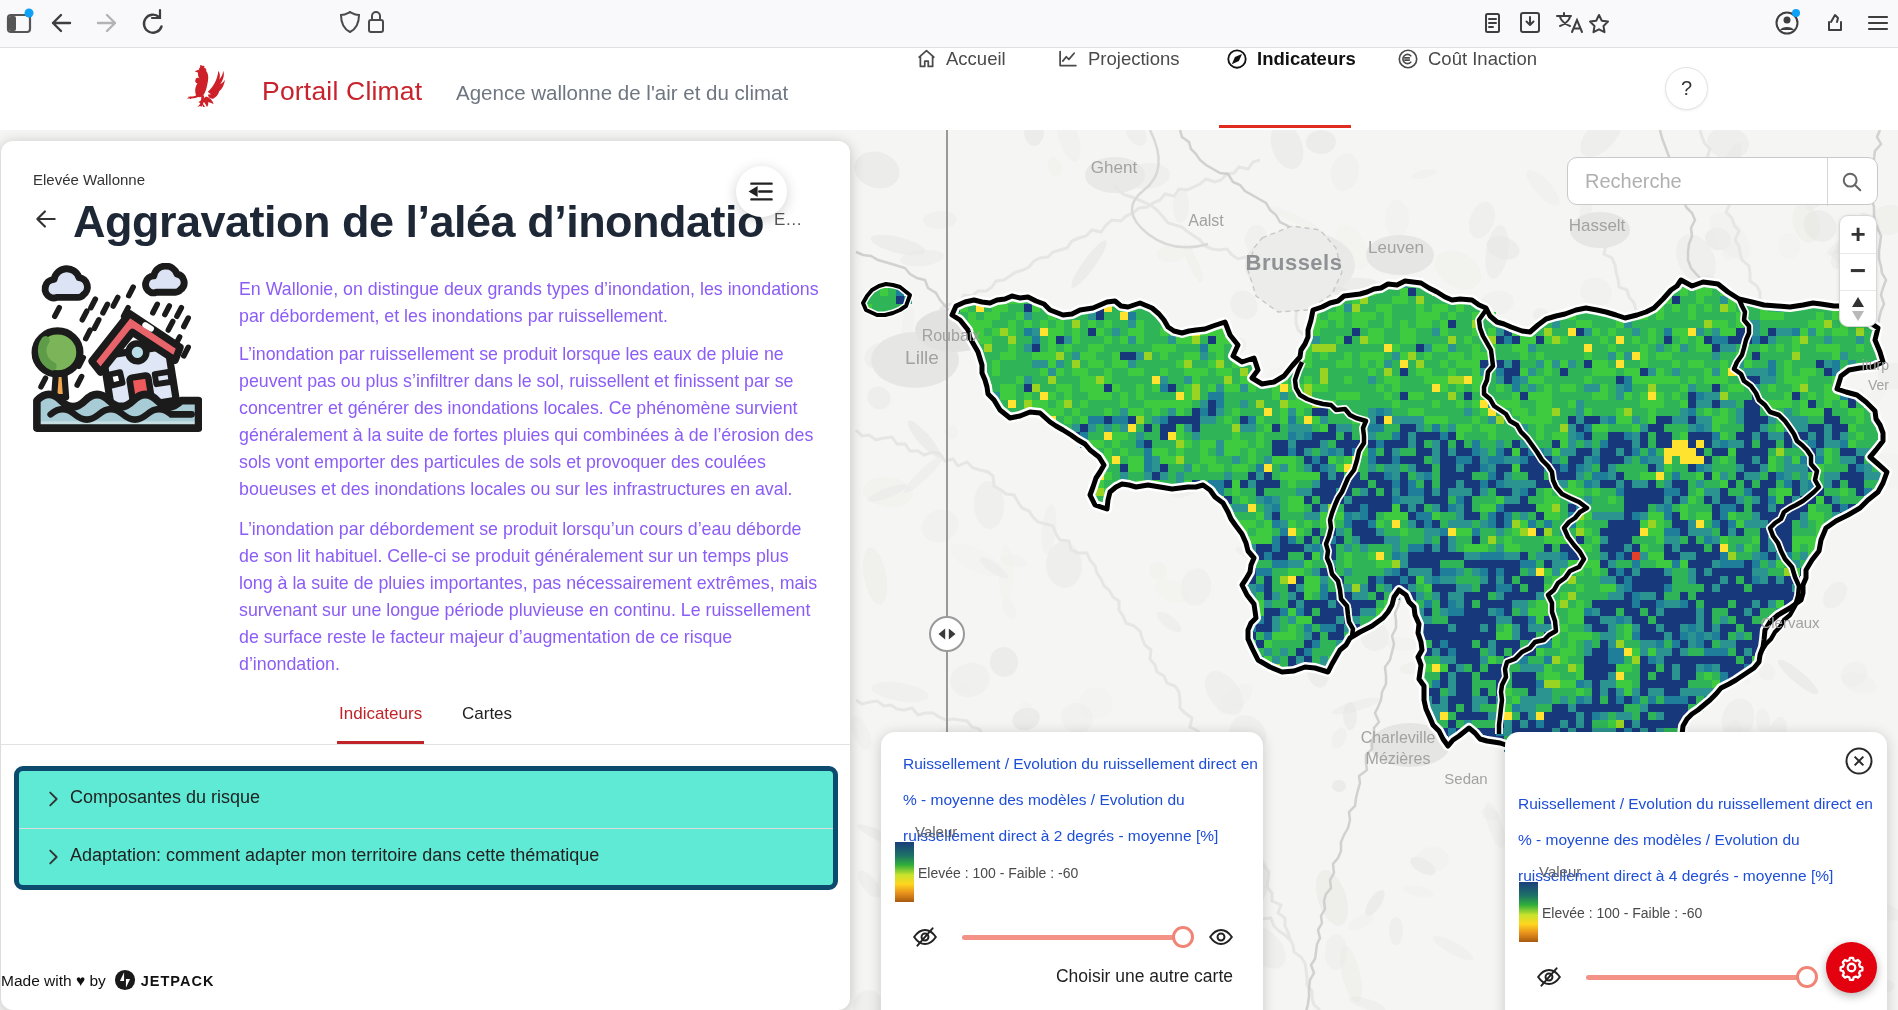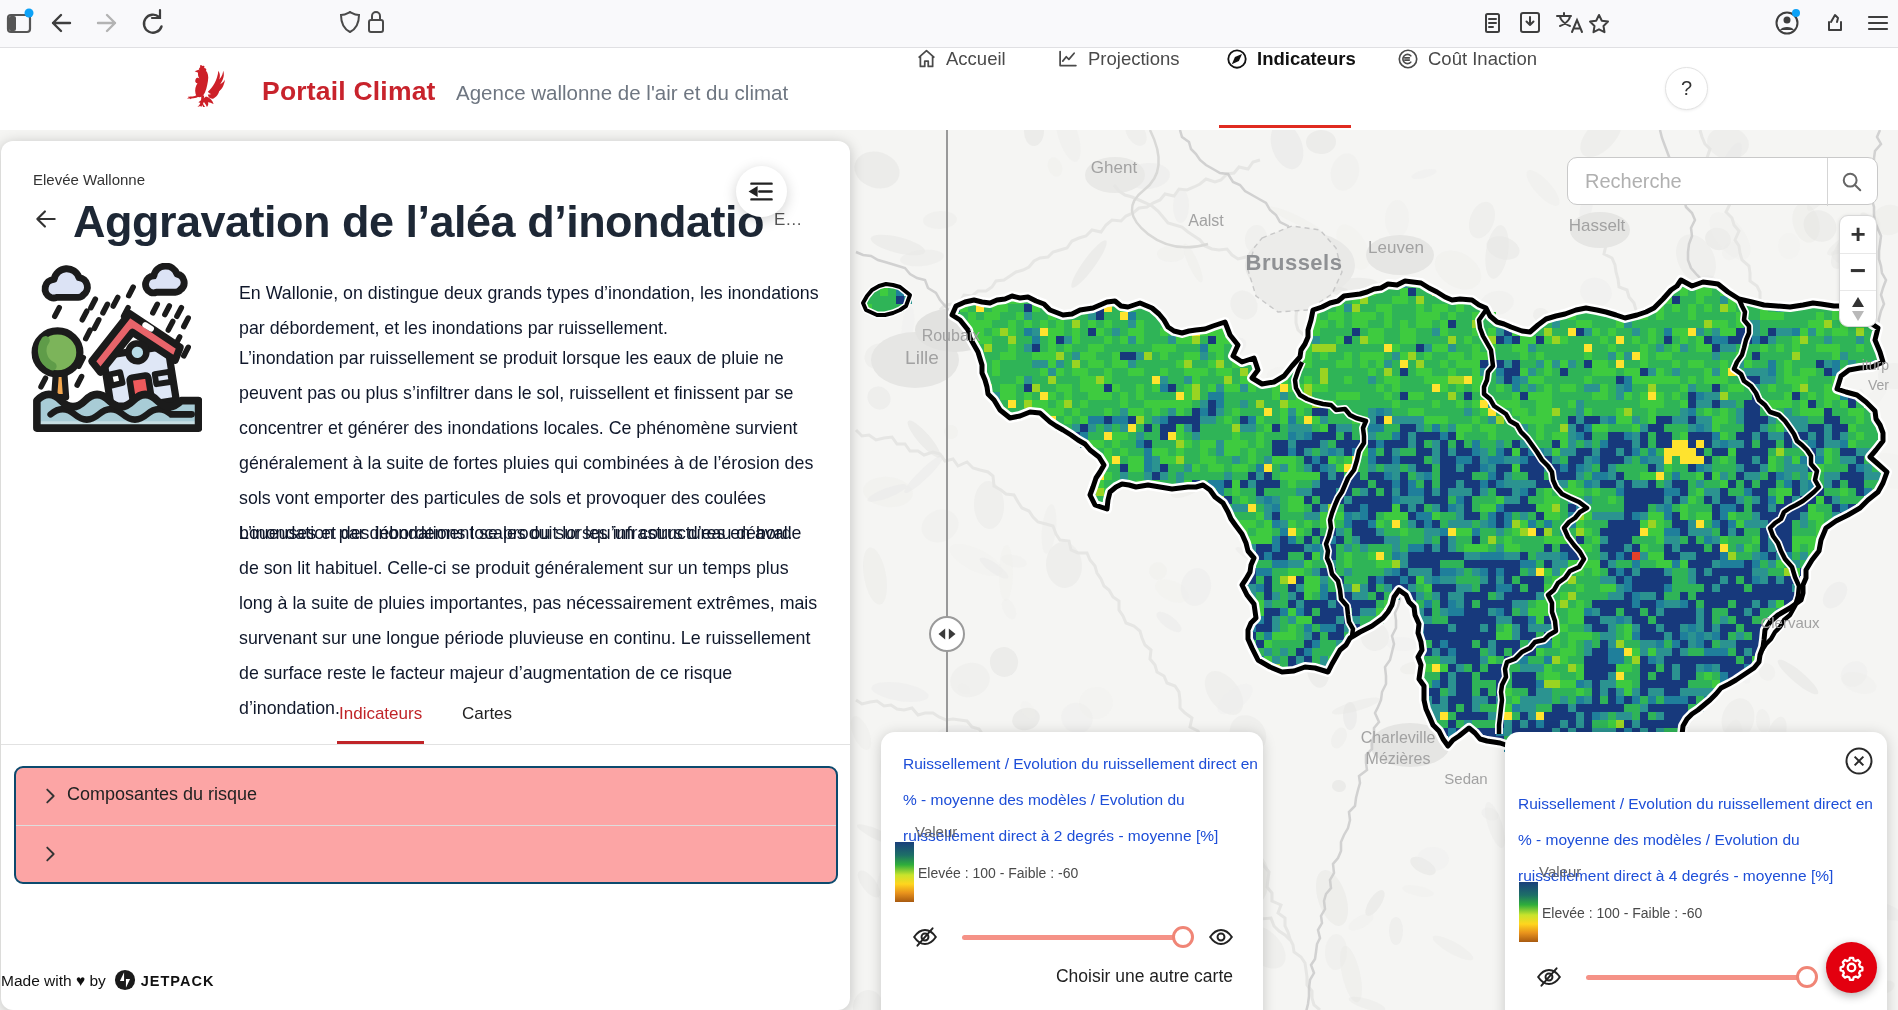--- a/index.html
+++ b/index.html
@@ -3,21 +3,21 @@
 <style>
 *{margin:0;padding:0;box-sizing:border-box}
 html,body{width:1898px;height:1010px;overflow:hidden;font-family:"Liberation Sans",sans-serif;background:#f5f5f3}
 
 #chrome{position:absolute;left:0;top:0;width:1898px;height:48px;background:#f9f9fb;border-bottom:1px solid #e0e0e3;z-index:50}
 #chrome svg{position:absolute;top:0;left:0;z-index:2}
 #urlbar{position:absolute;left:320px;top:7px;width:1303px;height:34px;background:#f0f0f4;border-radius:8px;z-index:1}
 #urltext{position:absolute;left:77px;top:7px;font-size:17px;color:#15141a;white-space:nowrap;z-index:3}
 
 #hdr{position:absolute;left:0;top:48px;width:1898px;height:82px;background:#fff;z-index:40}
-#hdr .title{position:absolute;left:262px;top:28px;font-size:26.5px;font-weight:bold;color:#c8232c;letter-spacing:0.2px}
+#hdr .title{position:absolute;left:262px;top:28px;font-size:26.5px;font-weight:normal;color:#c8232c;letter-spacing:0.2px}
 #hdr .sub{position:absolute;left:456px;top:33px;font-size:20.5px;color:#6e7681}
 .nav{position:absolute;top:0;height:82px;display:flex;align-items:flex-start;color:#4a4a4a;font-size:18.5px}
 .nav svg{margin-right:9px}
 #nav-ind{font-weight:bold;color:#111}
 #redline{position:absolute;left:1219px;top:77px;width:132px;height:3px;background:#e02b20}
 #help{position:absolute;left:1665px;top:19px;width:43px;height:43px;border-radius:50%;border:1px solid #e3e3e3;background:#fff;color:#333;font-size:20px;text-align:center;line-height:41px;box-shadow:0 1px 3px rgba(0,0,0,.07)}
 
 #map{position:absolute;left:0;top:128px;width:1898px;height:882px;z-index:1}
 
 #swipeline{position:absolute;left:946px;top:130px;width:2px;height:880px;background:#999;z-index:5}
@@ -44,27 +44,27 @@
 .knob{position:absolute;width:22px;height:22px;border-radius:50%;background:#fff;border:3px solid #f08576}
 #choisir{position:absolute;right:30px;top:234px;font-size:17.5px;color:#1f1f1f}
 
 #panel{position:absolute;left:1px;top:141px;width:849px;height:869px;background:#fff;border-radius:12px;box-shadow:0 2px 14px rgba(0,0,0,.22);z-index:20}
 #panel .crumb{position:absolute;left:32px;top:30px;font-size:15px;color:#333}
 #panel h1{position:absolute;left:72px;top:55px;width:690px;font-size:45px;color:#1d2735;white-space:nowrap;overflow:hidden;font-family:"Liberation Sans",sans-serif;letter-spacing:-0.5px}
 #backarrow{position:absolute;left:32px;top:65px}
 #emore{position:absolute;left:773px;top:69px;font-size:17px;color:#555}
 #fab{position:absolute;left:736px;top:166px;width:51px;height:51px;border-radius:50%;background:#fff;box-shadow:0 3px 14px rgba(0,0,0,.18);z-index:22}
 #flood{position:absolute;left:29px;top:122px}
-.para{position:absolute;left:238px;width:600px;font-size:17.8px;line-height:35px;color:#0f172a;white-space:nowrap}
+.para{position:absolute;left:238px;width:600px;font-size:17.8px;line-height:27px;color:#8b5cf6;white-space:nowrap}
 #tabs{position:absolute;left:0;top:563px;width:849px}
 #tab1{position:absolute;left:338px;top:0;font-size:17px;color:#c02428}
 #tab2{position:absolute;left:461px;top:0;font-size:17px;color:#222}
 #tabline{position:absolute;left:336px;top:37px;width:87px;height:3px;background:#c02428}
 #tabhr{position:absolute;left:0px;top:603px;width:849px;height:1px;background:#e2e2e2}
-#acc{position:absolute;left:13px;top:625px;width:824px;border:2px solid #0c4a6e;border-radius:9px;background:#fca5a5}
+#acc{position:absolute;left:13px;top:625px;width:824px;border:5px solid #0c4a6e;border-radius:9px;background:#5eead4}
 .accrow{position:relative;height:57px;font-size:18px;color:#222}
 .accrow+.accrow{border-top:1px solid #ddd}
 .accrow .chev{position:absolute;left:23px;top:17px}
 .accrow .lbl{position:absolute;left:51px;top:16px}
 #madewith{position:absolute;left:0;top:828px;width:849px;text-align:left;font-size:15.5px;color:#111}
 </style></head><body>
 
 <div id="chrome">
  <svg width="1898" height="48">
   <g fill="none" stroke="#555" stroke-width="2.2" stroke-linecap="round" stroke-linejoin="round">
@@ -575,20 +575,21 @@
   <div class="accrow">
         <svg class="chev" width="22" height="22" viewBox="0 0 24 24" fill="none" stroke="#333" stroke-width="2" stroke-linecap="round" stroke-linejoin="round">
           <path d="M9,5 l7,7 -7,7"></path>
         </svg>
         <span class="lbl">Composantes du risque</span>
       </div>
   <div class="accrow">
         <svg class="chev" width="22" height="22" viewBox="0 0 24 24" fill="none" stroke="#333" stroke-width="2" stroke-linecap="round" stroke-linejoin="round">
           <path d="M9,5 l7,7 -7,7"></path>
         </svg>
+        <span class="lbl">Adaptation: comment adapter mon territoire dans cette thématique</span>
       </div>
  </div>
  <div id="madewith">Made with ♥ by&nbsp;&nbsp;<svg width="22" height="22" viewBox="0 0 24 24" style="vertical-align:-5px">
         <circle cx="12" cy="12" r="11" fill="#1a1a1a"></circle>
         <path d="M11,3.5 V13 H6.5z" fill="#fff"></path>
         <path d="M13,20.5 V11 H17.5z" fill="#fff"></path>
       </svg>&nbsp;<b style="letter-spacing:1px;font-size:14.5px">JETPACK</b></div>
 </div>
 <div id="fab">
   <svg width="27" height="27" viewBox="0 0 24 24" style="margin:12px" fill="none" stroke="#222" stroke-width="2.1" stroke-linecap="round">

